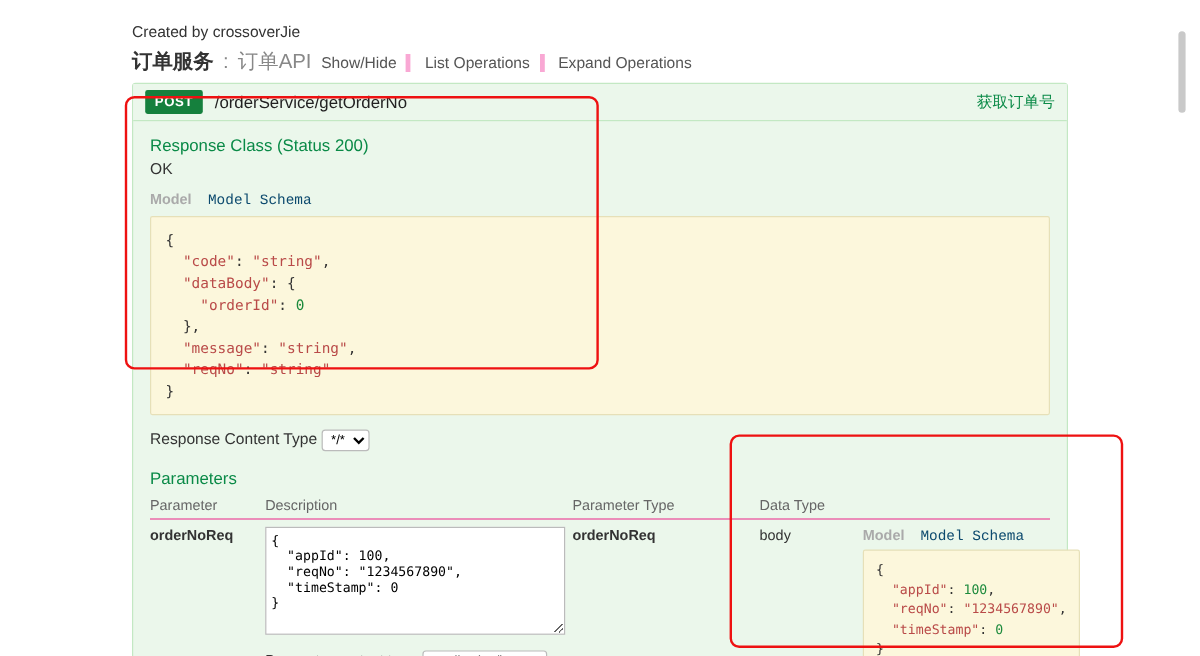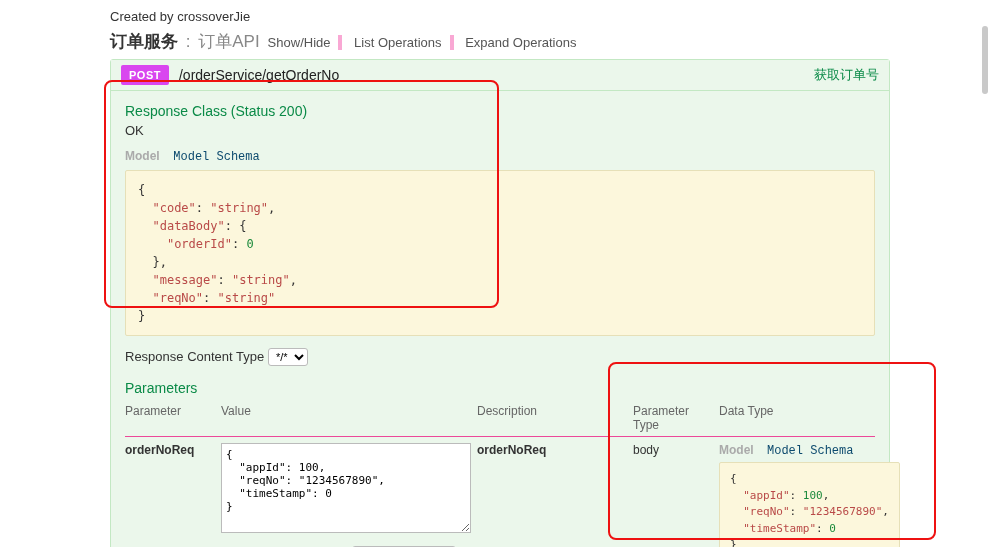--- a/index.html
+++ b/index.html
@@ -7,21 +7,21 @@
     margin: 0;
     font-family: "Helvetica Neue", Helvetica, Arial, sans-serif;
     background: #fff;
     color: #333;
     font-size: 13px;
   }
   .page {
     width: 1000px;
     height: 547px;
     position: relative;
-    padding: 4px 0 0 0;
+    padding: 14px 0 0 0;
     overflow: hidden;
   }
   .content {
     padding-left: 110px;
     padding-right: 110px;
     padding-top: 5px;
   }
   .created {
     font-size: 13px;
     color: #333;
@@ -55,21 +55,21 @@
     border-radius: 3px;
   }
   .op-head {
     display: flex;
     align-items: center;
     padding: 5px 10px;
     background: #ebf7eb;
     border-bottom: 1px solid #c3e8c3;
   }
   .method-badge {
-    background: #d946ef;
+    background: #15803d;
     color: #fff;
     font-size: 11px;
     font-weight: 700;
     padding: 4px 8px;
     border-radius: 2px;
     letter-spacing: 0.5px;
   }
   .op-path {
     margin-left: 10px;
     font-size: 14px;
@@ -221,21 +221,20 @@
           <span>Response Content Type</span>
           <select class="fake">
             <option>*/*</option>
           </select>
         </div>
 
         <div class="section-title" style="margin-top:14px">Parameters</div>
 
         <div class="param-head">
           <div>Parameter</div>
-          <div>Value</div>
           <div>Description</div>
           <div>Parameter Type</div>
           <div>Data Type</div>
         </div>
 
         <div class="param-row">
           <div class="param-name">orderNoReq</div>
           <div>
             <textarea class="paramval" style="">{
   "appId": 100,

